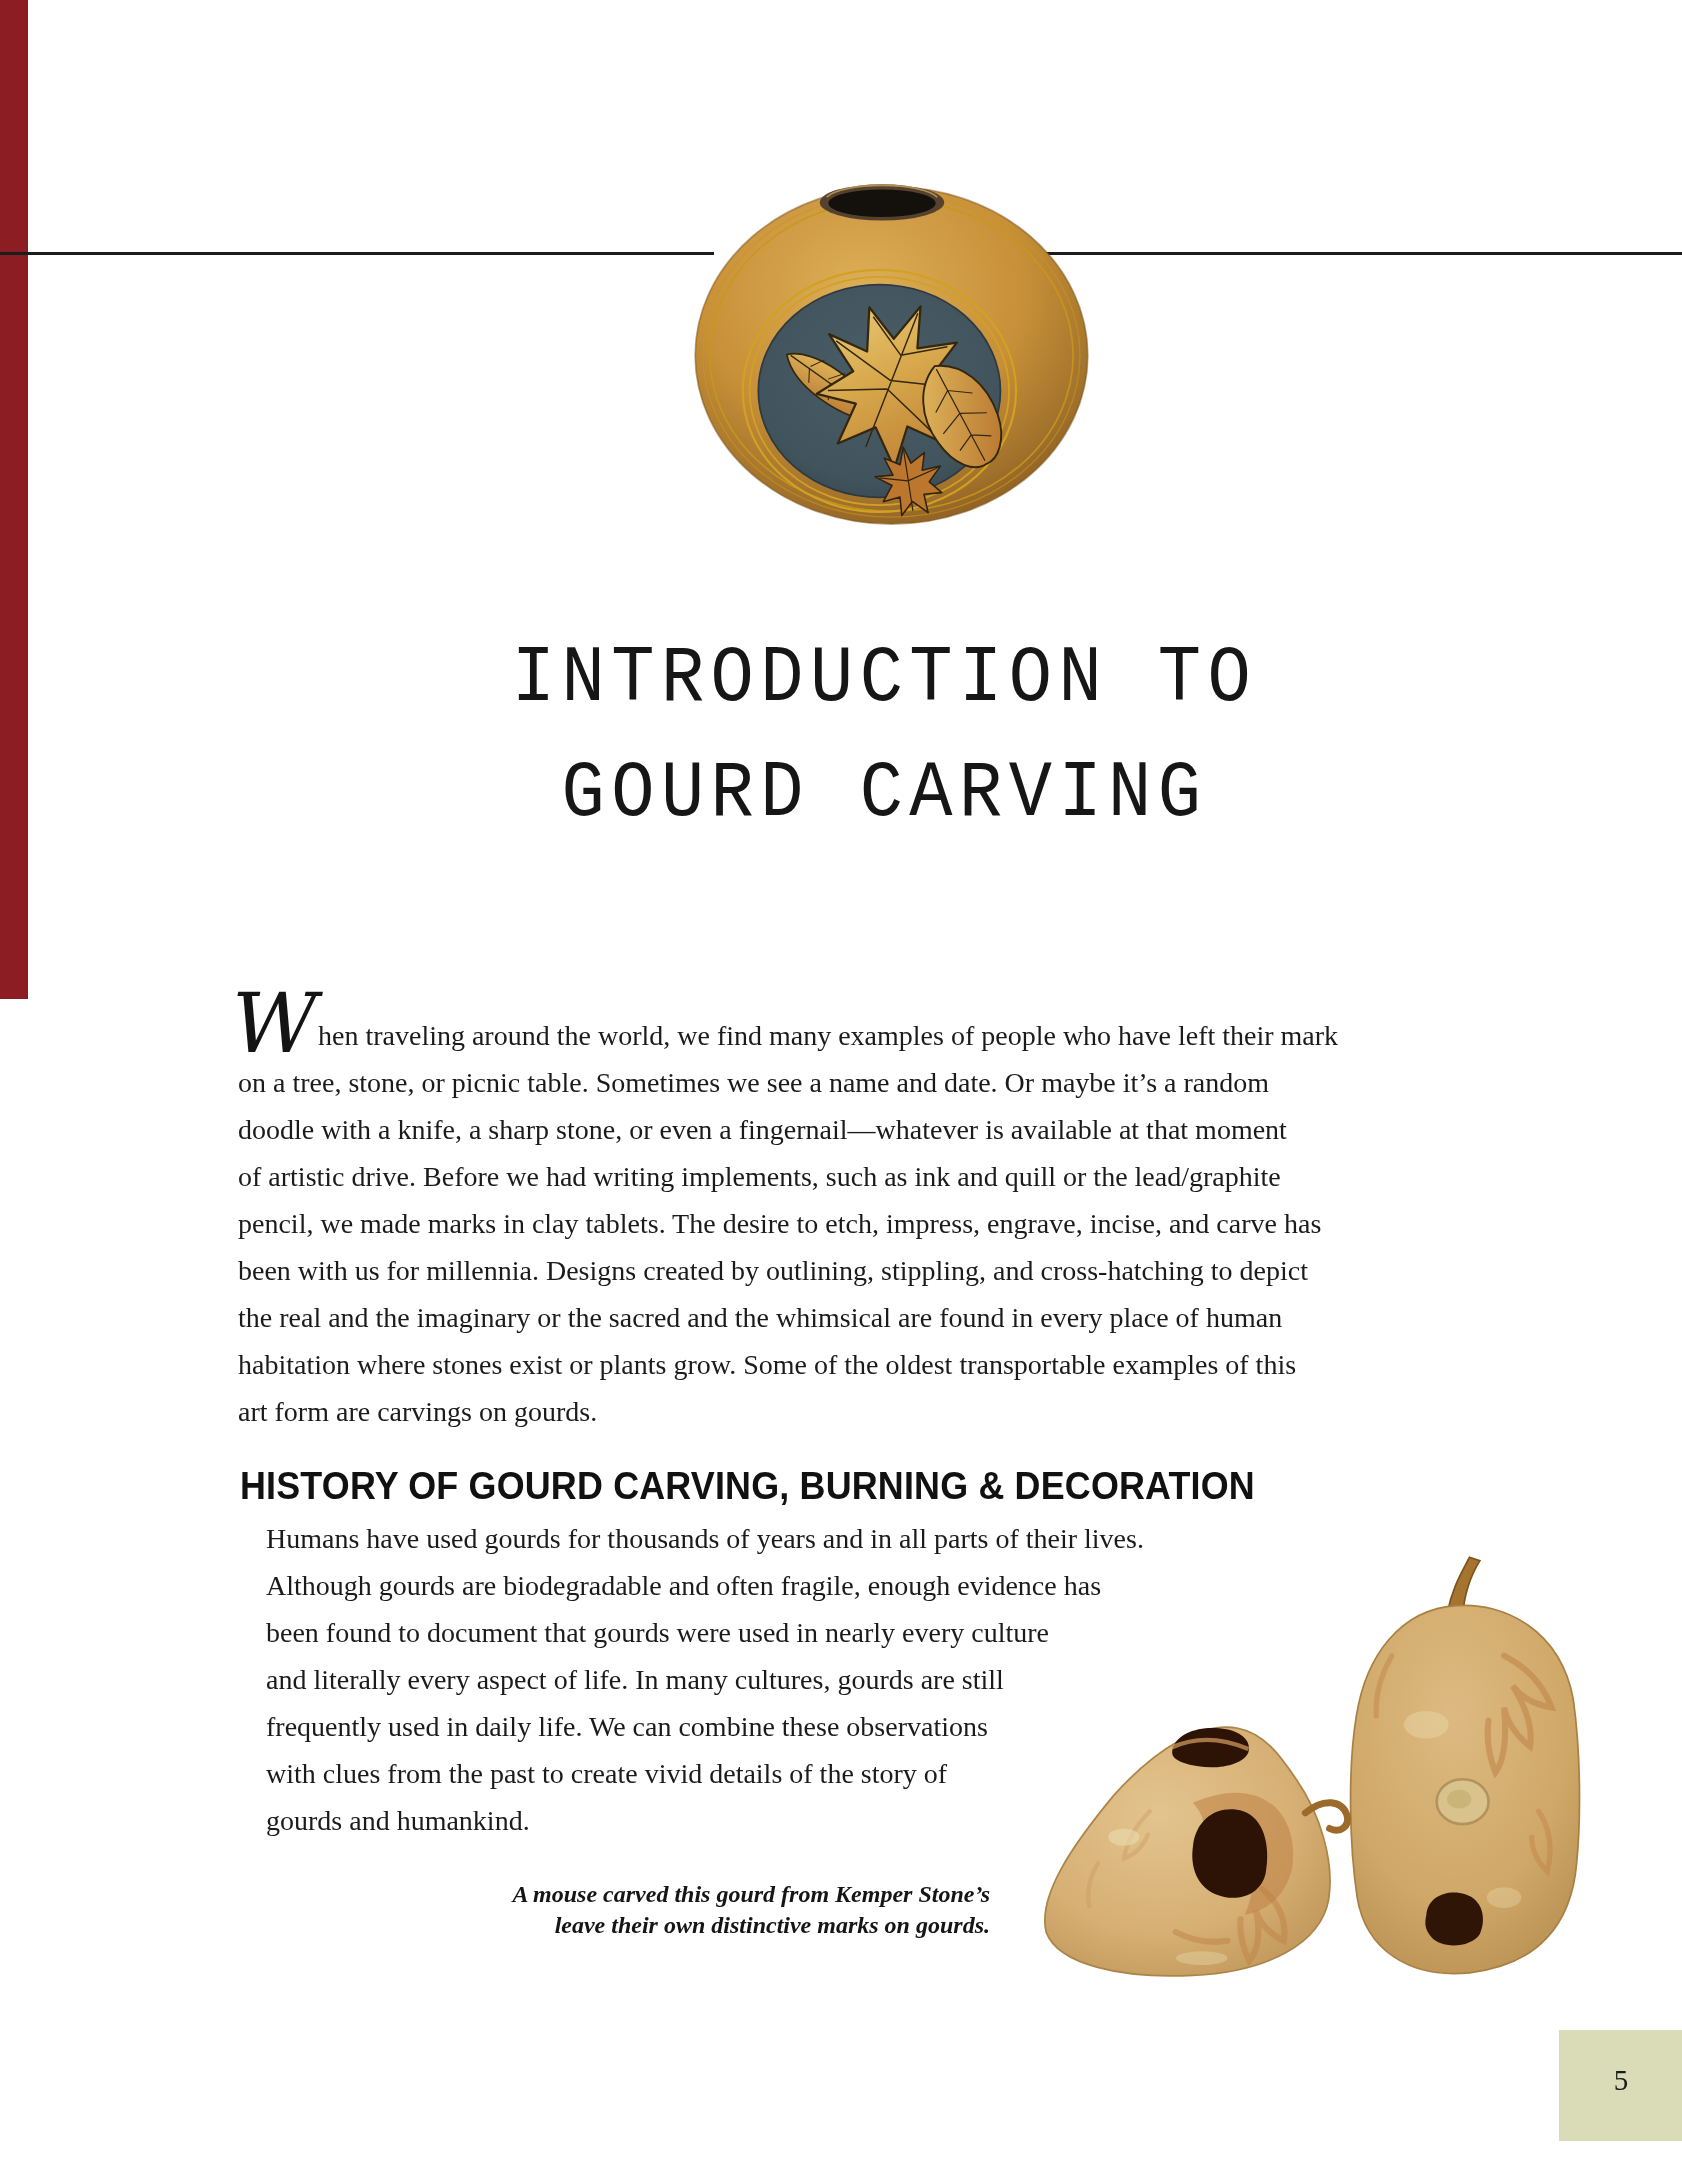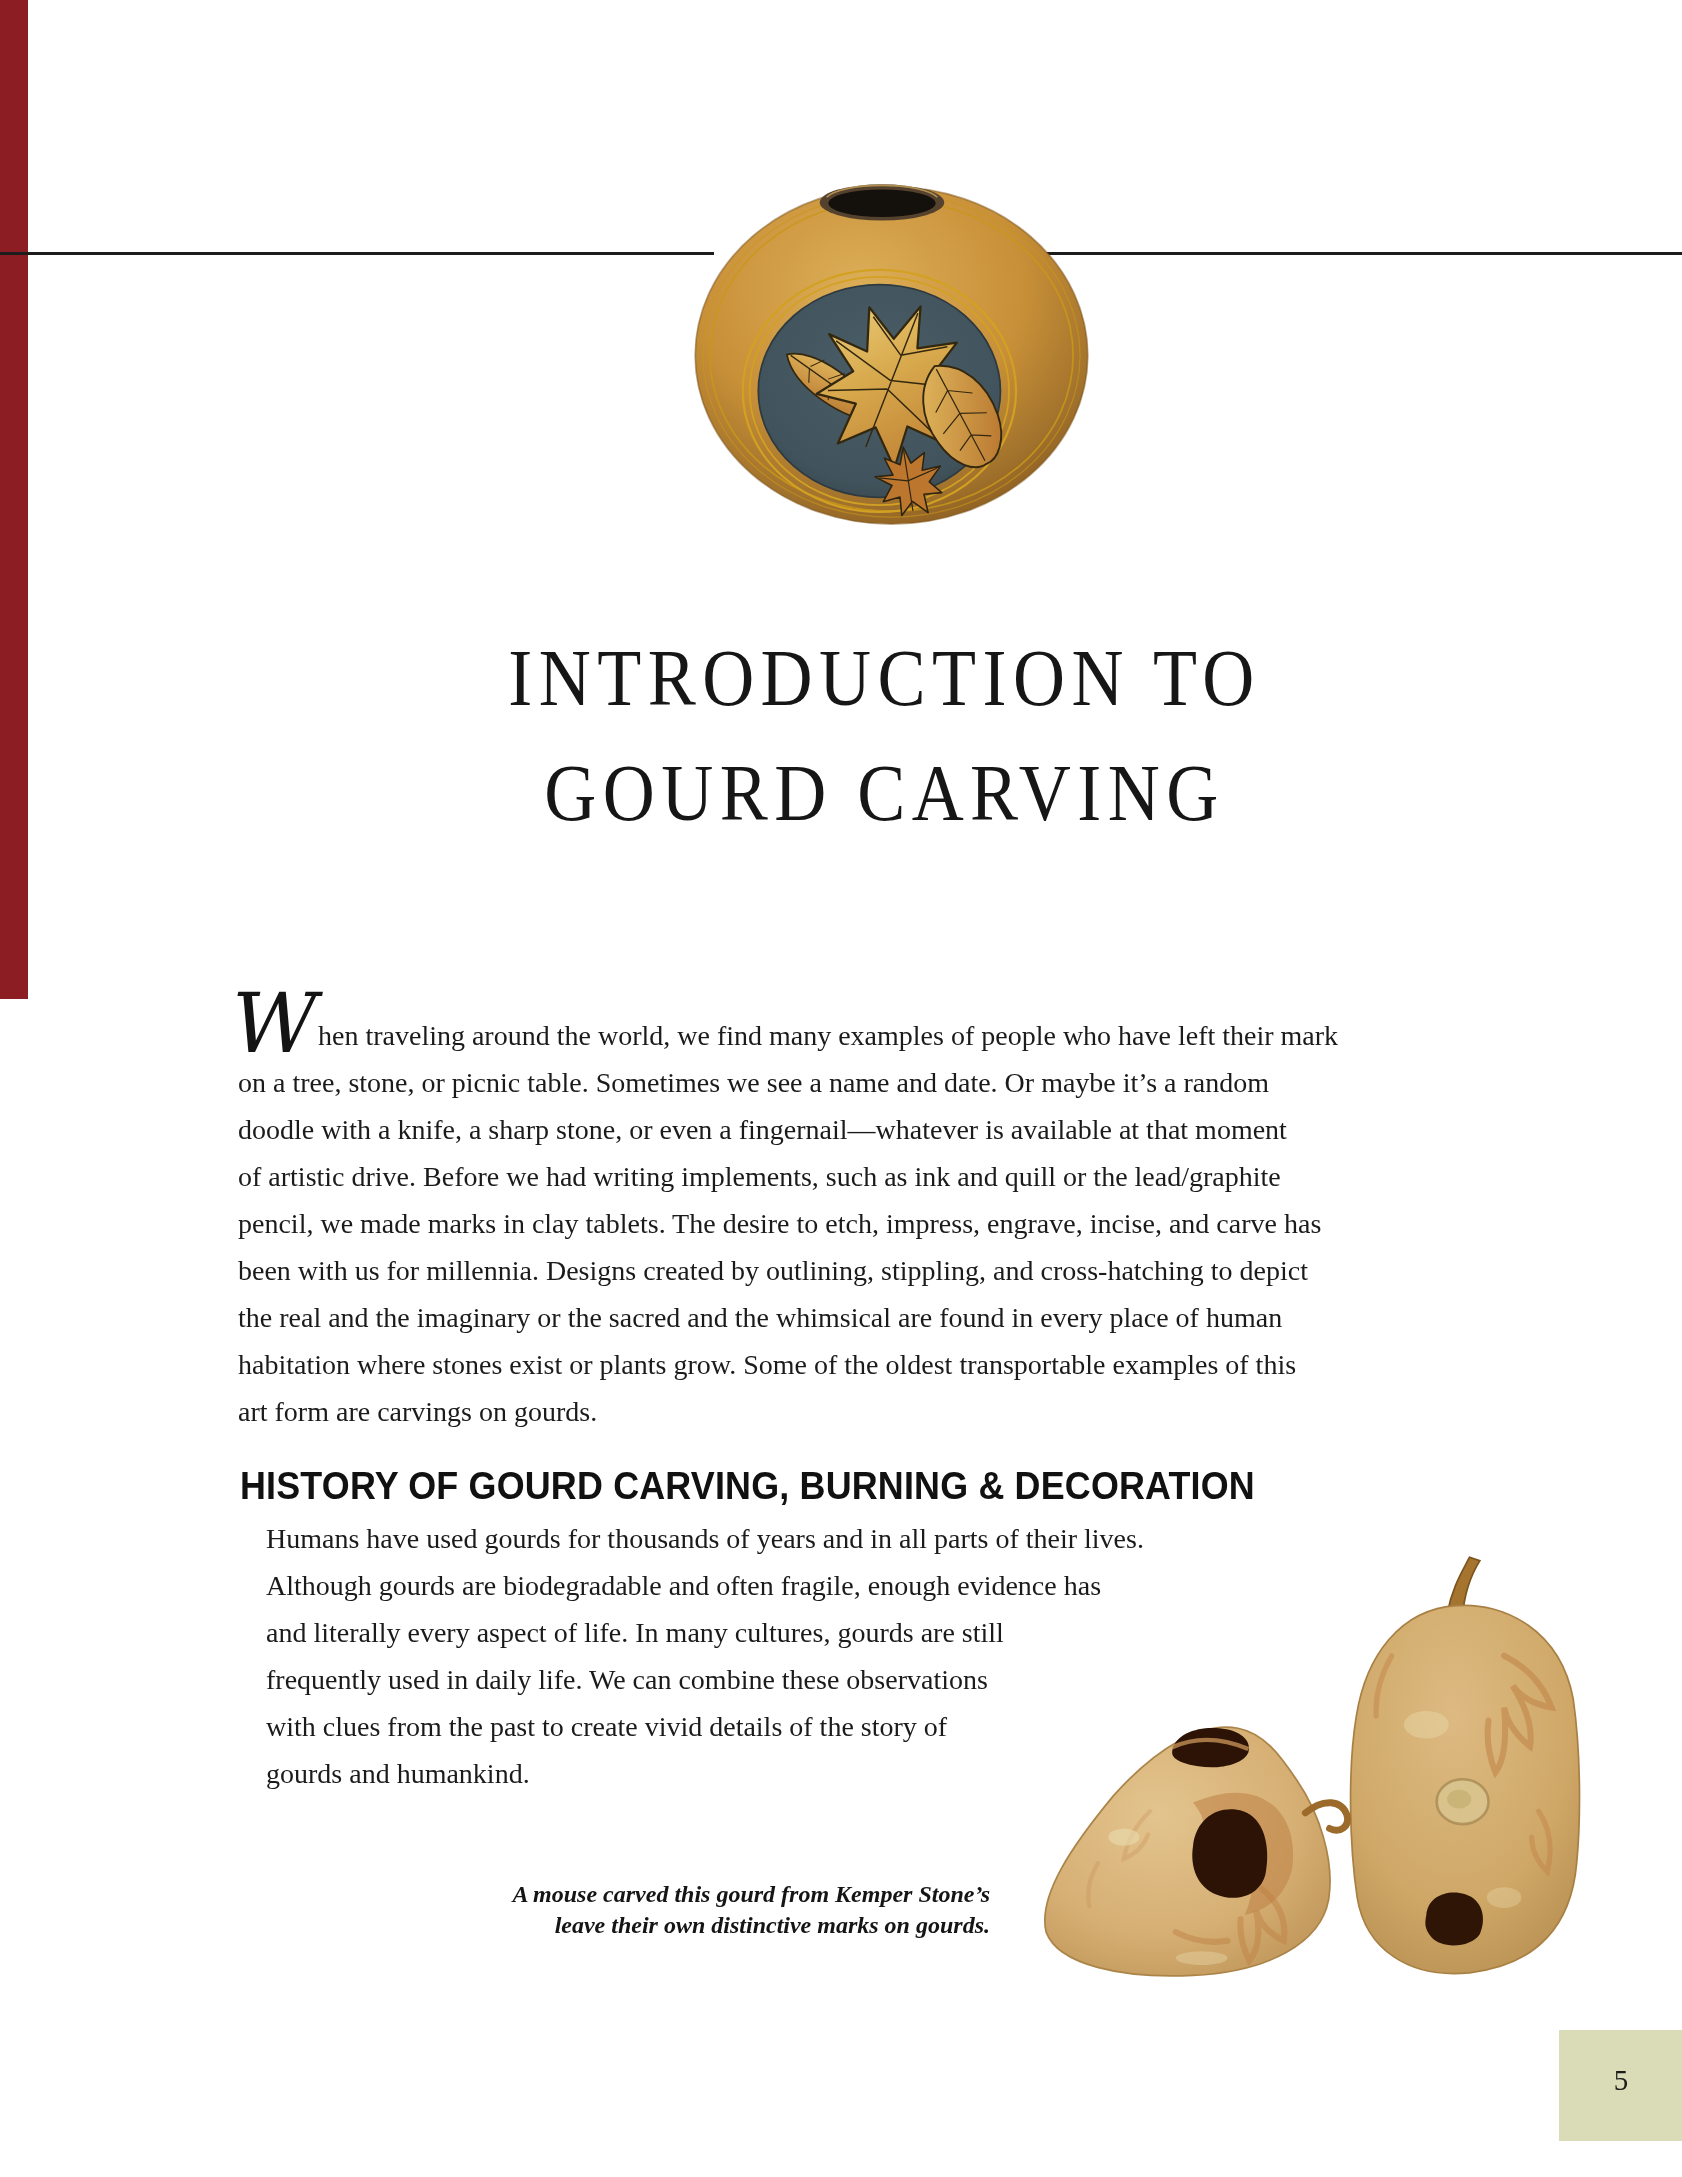--- a/index.html
+++ b/index.html
@@ -6,21 +6,21 @@
   .page{
     position:relative;width:1683px;height:2177px;background:#ffffff;
     font-family:"Liberation Serif",serif;color:#1b1b1b;overflow:hidden;
   }
   .chapter-tab{position:absolute;left:0;top:0;width:28px;height:999px;background:#8c1d22;}
   .top-rule{position:absolute;left:0;top:252px;width:1683px;height:2.6px;background:#1c1c1c;z-index:1;}
   .rule-break{position:absolute;left:714px;top:246px;width:322px;height:17.3px;background:#ffffff;z-index:2;}
   .photo-top{position:absolute;left:690px;top:128px;width:403px;height:410px;z-index:3;}
   .chapter-title{
     position:absolute;left:238px;top:621px;width:1293px;text-align:center;
-    font-family:Liberation Serif, serif;font-weight:200;color:#161616;
+    font-family:Liberation Mono, monospace;font-weight:200;color:#161616;
   }
   .chapter-title .tline{font-size:80px;line-height:115px;letter-spacing:0.09em;transform:scaleX(0.9);transform-origin:50% 50%;white-space:nowrap;}
   .drop-cap{
     position:absolute;left:232px;top:982px;font-family:"DejaVu Serif","Liberation Serif",serif;
     font-style:italic;font-size:83px;line-height:83px;color:#141414;z-index:4;
   }
   .bodytext{position:absolute;left:238px;font-size:28px;line-height:47px;color:#1b1b1b;}
   .bodytext .bline{white-space:nowrap;}
   .intro{top:1012px;width:1297px;}
   .intro .bline.first{padding-left:80px;}
@@ -128,20 +128,21 @@
     <div class="bline">the real and the imaginary or the sacred and the whimsical are found in every place of human</div>
     <div class="bline">habitation where stones exist or plants grow. Some of the oldest transportable examples of this</div>
     <div class="bline">art form are carvings on gourds.</div>
   </div>
 
   <div class="section-heading">HISTORY OF GOURD CARVING, BURNING &amp; DECORATION</div>
 
   <div class="bodytext history">
     <div class="bline">Humans have used gourds for thousands of years and in all parts of their lives.</div>
     <div class="bline">Although gourds are biodegradable and often fragile, enough evidence has</div>
+    <div class="bline">been found to document that gourds were used in nearly every culture</div>
     <div class="bline">and literally every aspect of life. In many cultures, gourds are still</div>
     <div class="bline">frequently used in daily life. We can combine these observations</div>
     <div class="bline">with clues from the past to create vivid details of the story of</div>
     <div class="bline">gourds and humankind.</div>
   </div>
 
   <div class="photo-caption">
     <div>A mouse carved this gourd from Kemper Stone’s</div>
     <div>leave their own distinctive marks on gourds.</div>
   </div>

